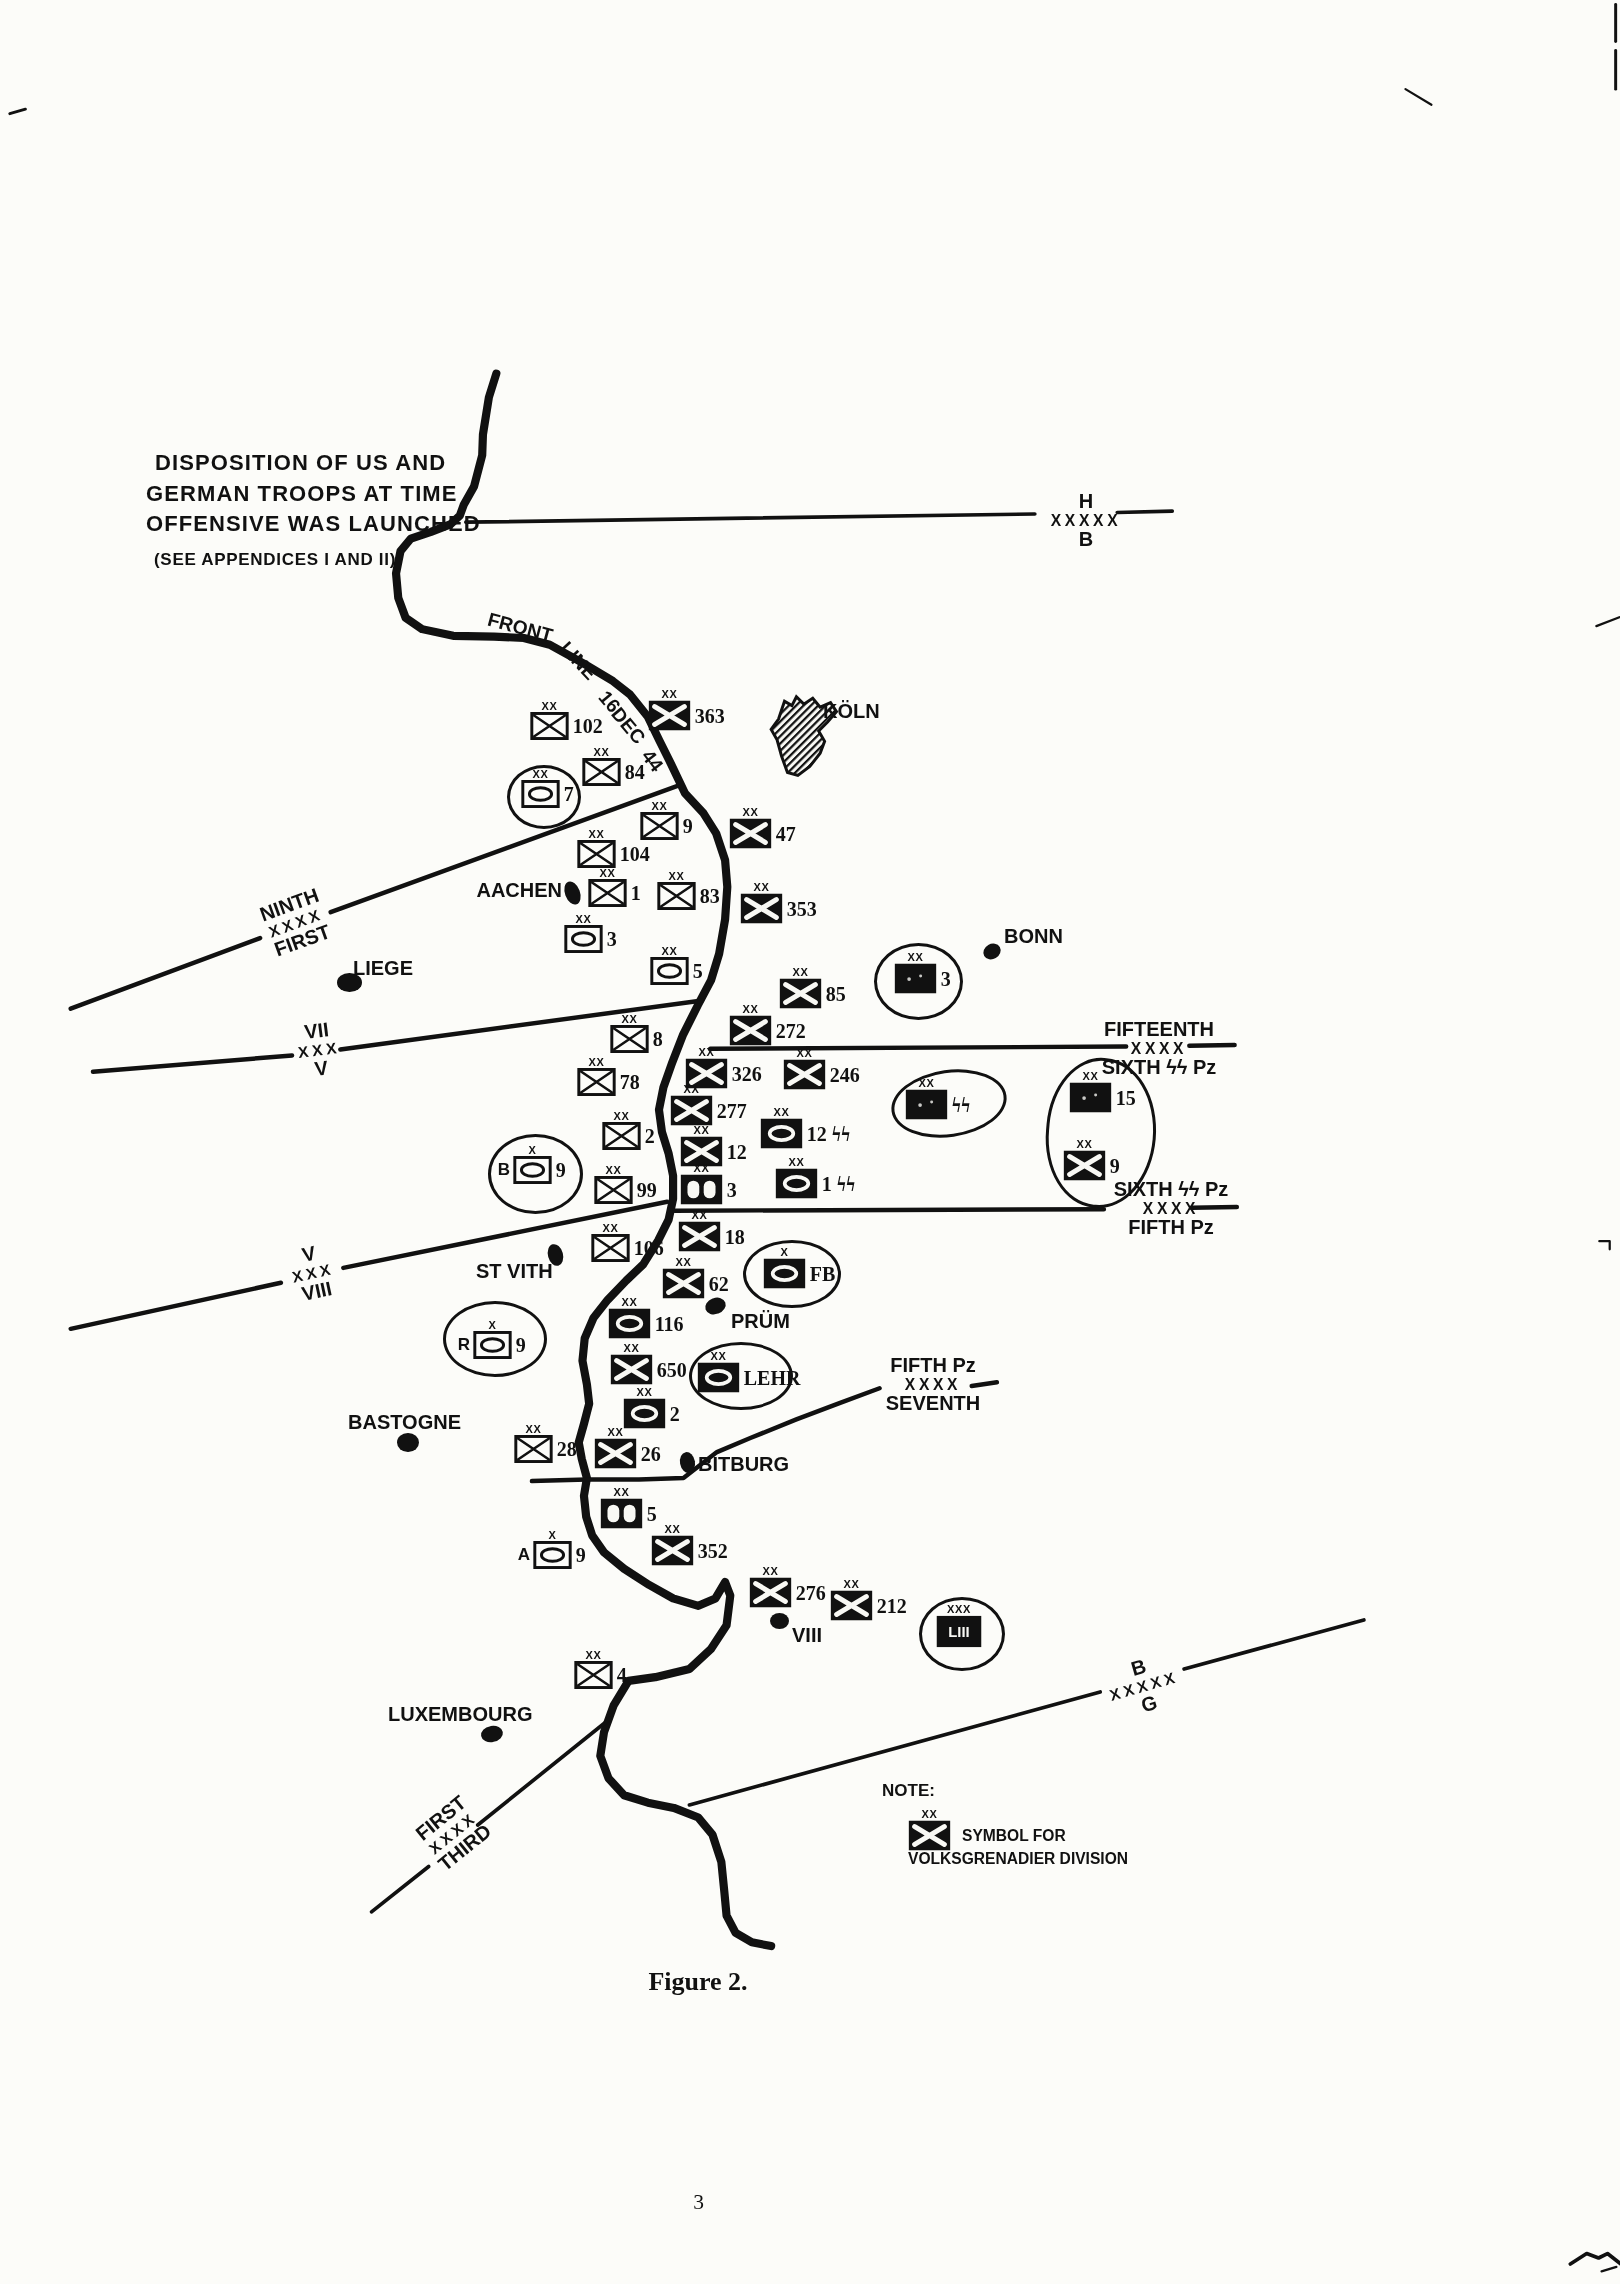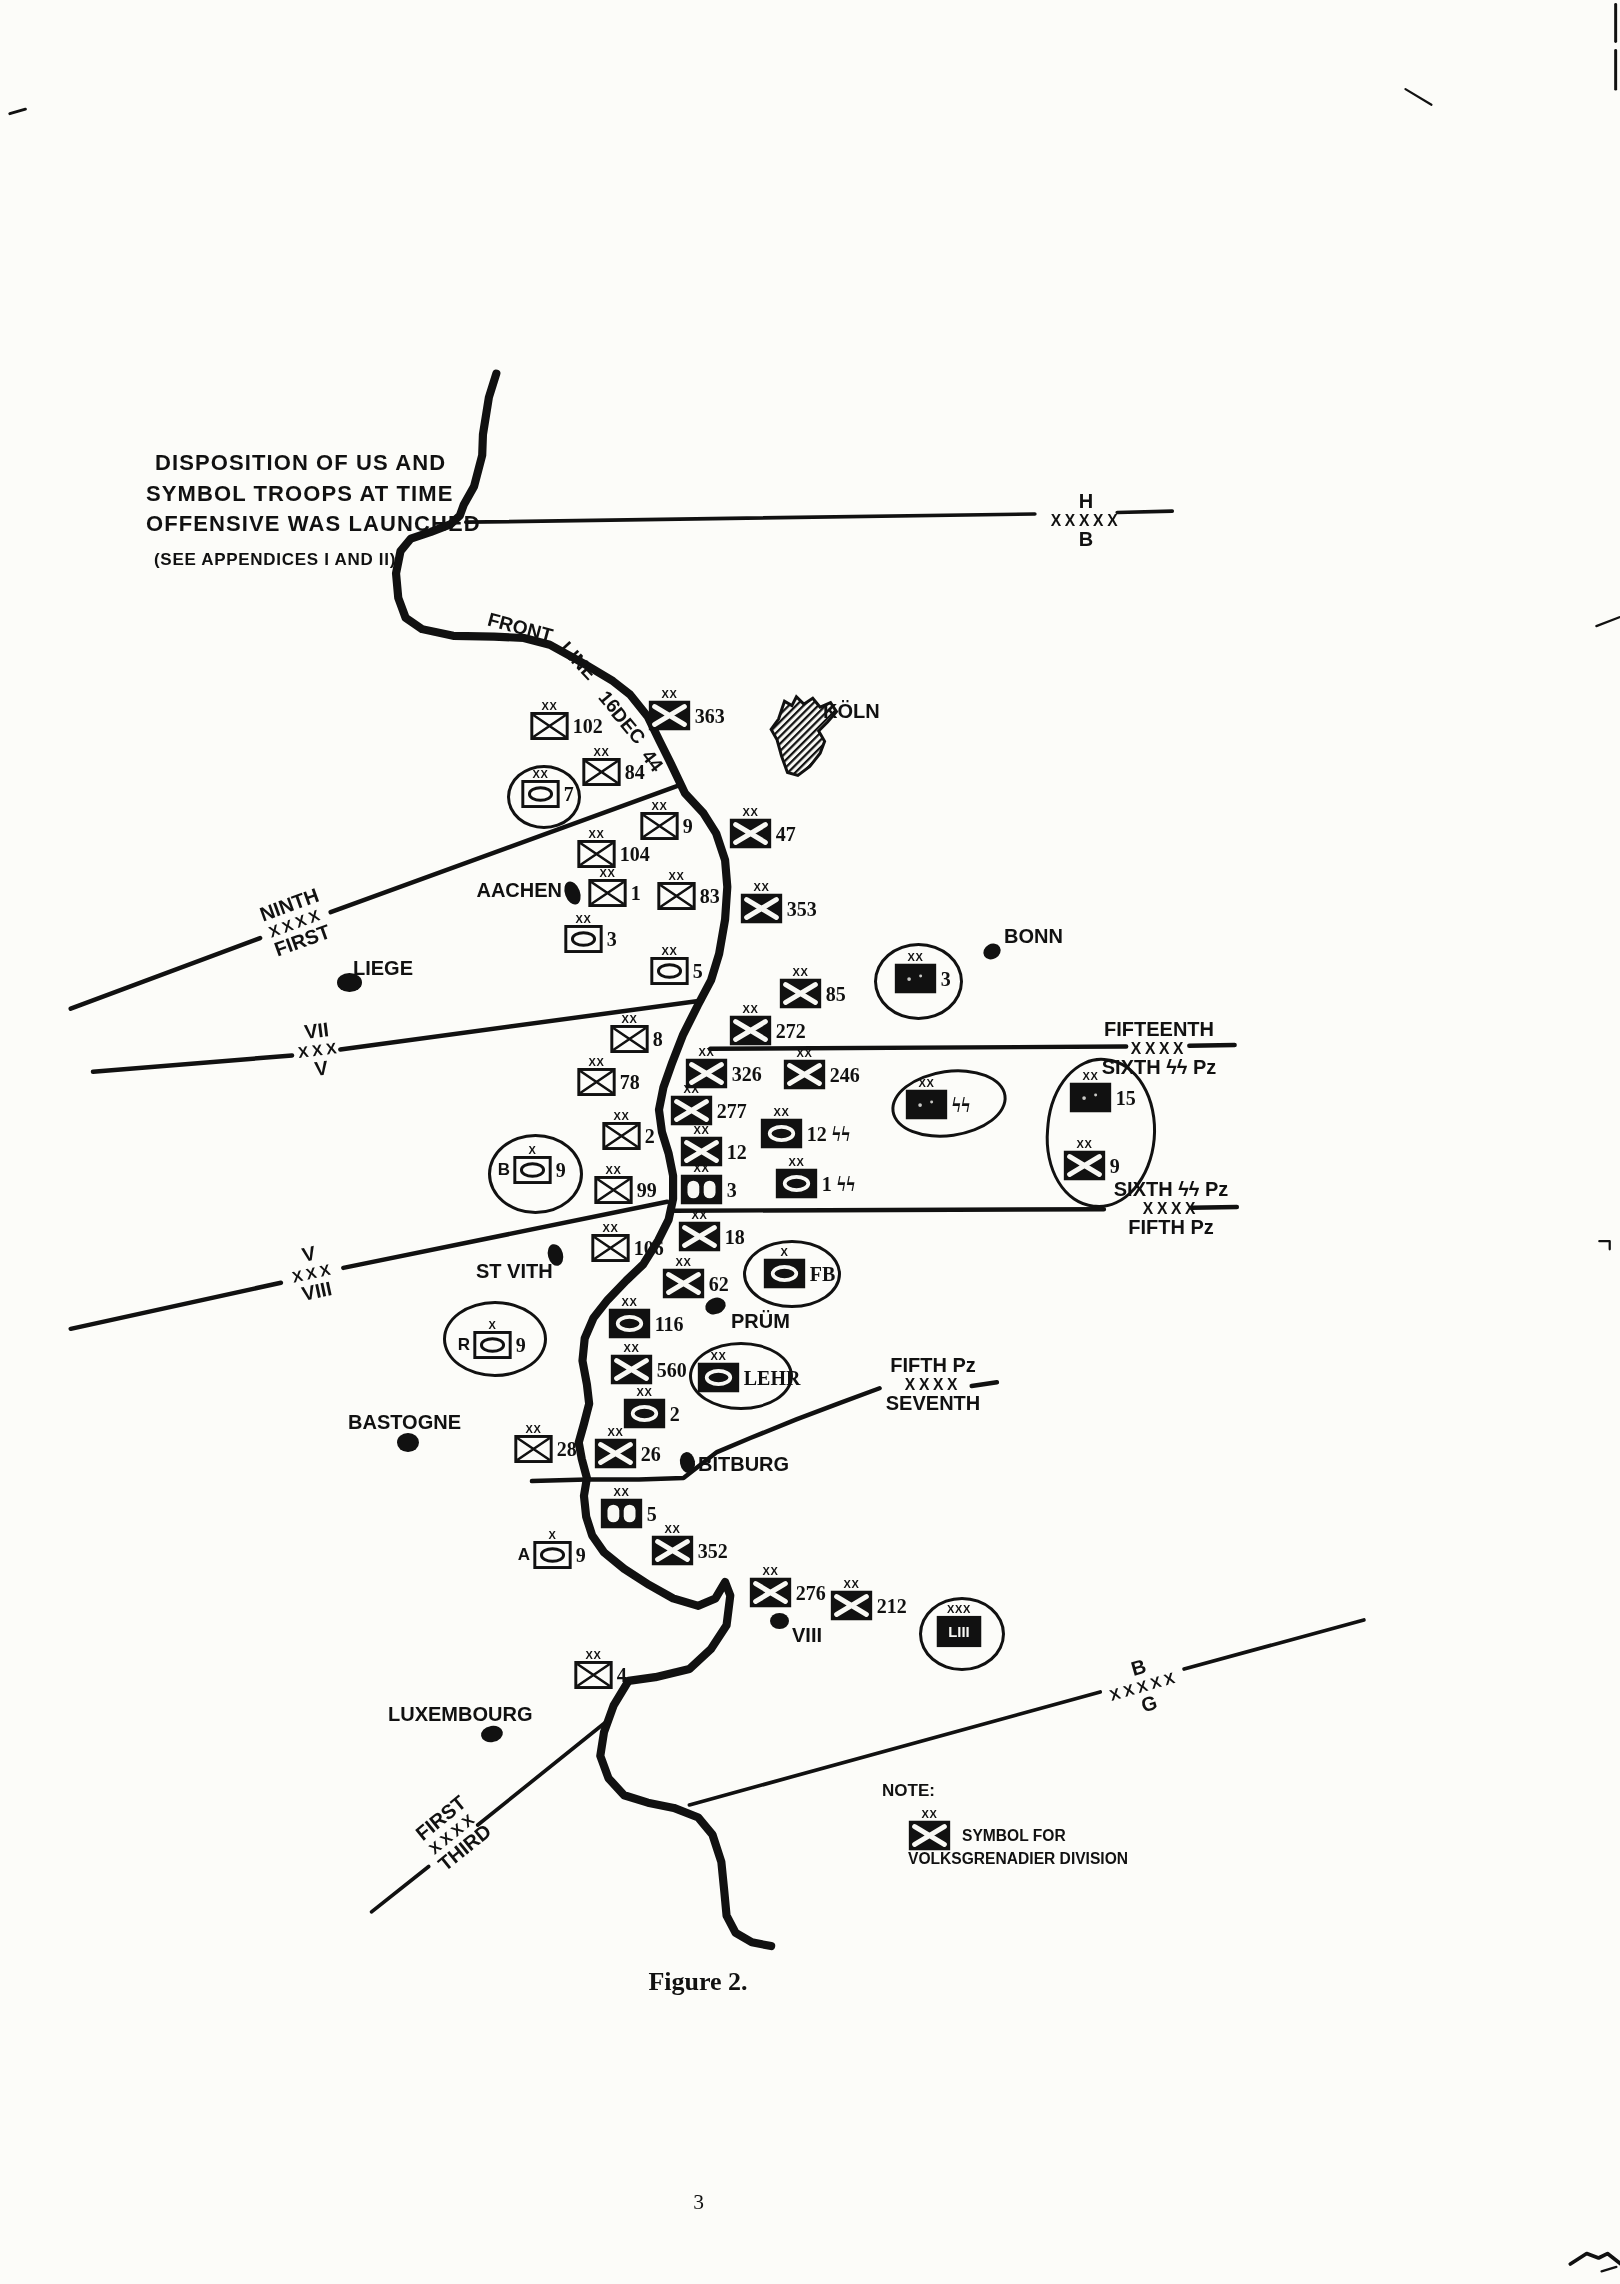--- a/index.html
+++ b/index.html
@@ -62,21 +62,21 @@
       <path d="M1892,120 L 1927,141" fill="none" stroke="#111111" stroke-width="3" stroke-linecap="round" stroke-linejoin="round"></path>
       <path d="M13,153 L 34,147" fill="none" stroke="#111111" stroke-width="4" stroke-linecap="round" stroke-linejoin="round"></path>
       <path d="M2149,843 L 2180,831" fill="none" stroke="#111111" stroke-width="3" stroke-linecap="round" stroke-linejoin="round"></path>
       <path d="M2153,1671 L 2167,1671 L 2167,1682" fill="none" stroke="#111111" stroke-width="3" stroke-linecap="round" stroke-linejoin="round"></path>
       <path d="M2114,3048 L 2136,3034 L 2152,3040 L 2164,3034 L 2182,3048" fill="none" stroke="#111111" stroke-width="5" stroke-linecap="round" stroke-linejoin="round"></path>
       <path d="M2156,3058 L 2176,3052" fill="none" stroke="#111111" stroke-width="3" stroke-linecap="round" stroke-linejoin="round"></path>
       <polygon points="1048,968 1056,944 1066,950 1072,938 1082,948 1094,940 1104,952 1118,946 1126,958 1114,972 1102,984 1110,998 1104,1014 1090,1032 1074,1044 1060,1040 1052,1018 1046,996 1038,982" fill="url(#hatch)" stroke="#111111" stroke-width="4"></polygon>
     </svg>
 
   <div class="txt title-line" style="left:146px;top:450px;margin-left:9px;">DISPOSITION OF US AND</div>
-  <div class="txt title-line" style="left:146px;top:481px;">SYMBOL TROOPS AT TIME</div>
+  <div class="txt title-line" style="left:146px;top:481px;">GERMAN TROOPS AT TIME</div>
   <div class="txt title-line" style="left:146px;top:511px;">OFFENSIVE WAS LAUNCHED</div>
   <div class="txt subtitle" style="left:154px;top:550px;">(SEE APPENDICES I AND II)</div>
 
   <div class="txt" style="left:882px;top:1781px;font-size:17px;font-weight:bold;">NOTE:</div>
   <div class="txt" style="left:962px;top:1827px;font-size:15.6px;font-weight:bold;">SYMBOL FOR</div>
   <div class="txt" style="left:908px;top:1850px;font-size:15.6px;font-weight:bold;">VOLKSGRENADIER DIVISION</div>
 
   <div class="txt serif" style="left:594px;top:1967px;width:208px;text-align:center;font-size:26px;font-weight:bold;white-space:nowrap;">Figure 2.</div>
   <div class="txt serif" style="left:654px;top:2190px;width:89px;text-align:center;font-size:21.5px;">3</div>
 <div class="unit" style="left: 530px; top: 712px; width: 39px; height: 28px;">
@@ -378,21 +378,21 @@
       </svg>
       <div class="echelon">XX</div>
       <div class="ulabel">116</div>
     </div>
     <div class="unit" style="left: 610px; top: 1354px; width: 43px; height: 31px;">
       <svg width="43" height="31" viewBox="0 0 58 42">
         <rect x="1" y="1" width="56" height="40" fill="#111111"></rect>
         <path d="M9,9 L49,33 M49,9 L9,33" stroke="#f8f8f4" stroke-width="7" stroke-linecap="round"></path>
       </svg>
       <div class="echelon">XX</div>
-      <div class="ulabel">560</div>
+      <div class="ulabel">650</div>
     </div>
     <div class="circle" style="left: 689px; top: 1342px; width: 98px; height: 62px; transform: rotate(0deg);"></div>
     <div class="unit" style="left: 697px; top: 1362px; width: 43px; height: 31px;">
       <svg width="43" height="31" viewBox="0 0 58 42">
         <rect x="1" y="1" width="56" height="40" fill="#111111"></rect>
         <ellipse cx="29" cy="21" rx="16" ry="9" fill="none" stroke="#f8f8f4" stroke-width="5"></ellipse>
       </svg>
       <div class="echelon">XX</div>
       <div class="ulabel">LEHR</div>
     </div>

